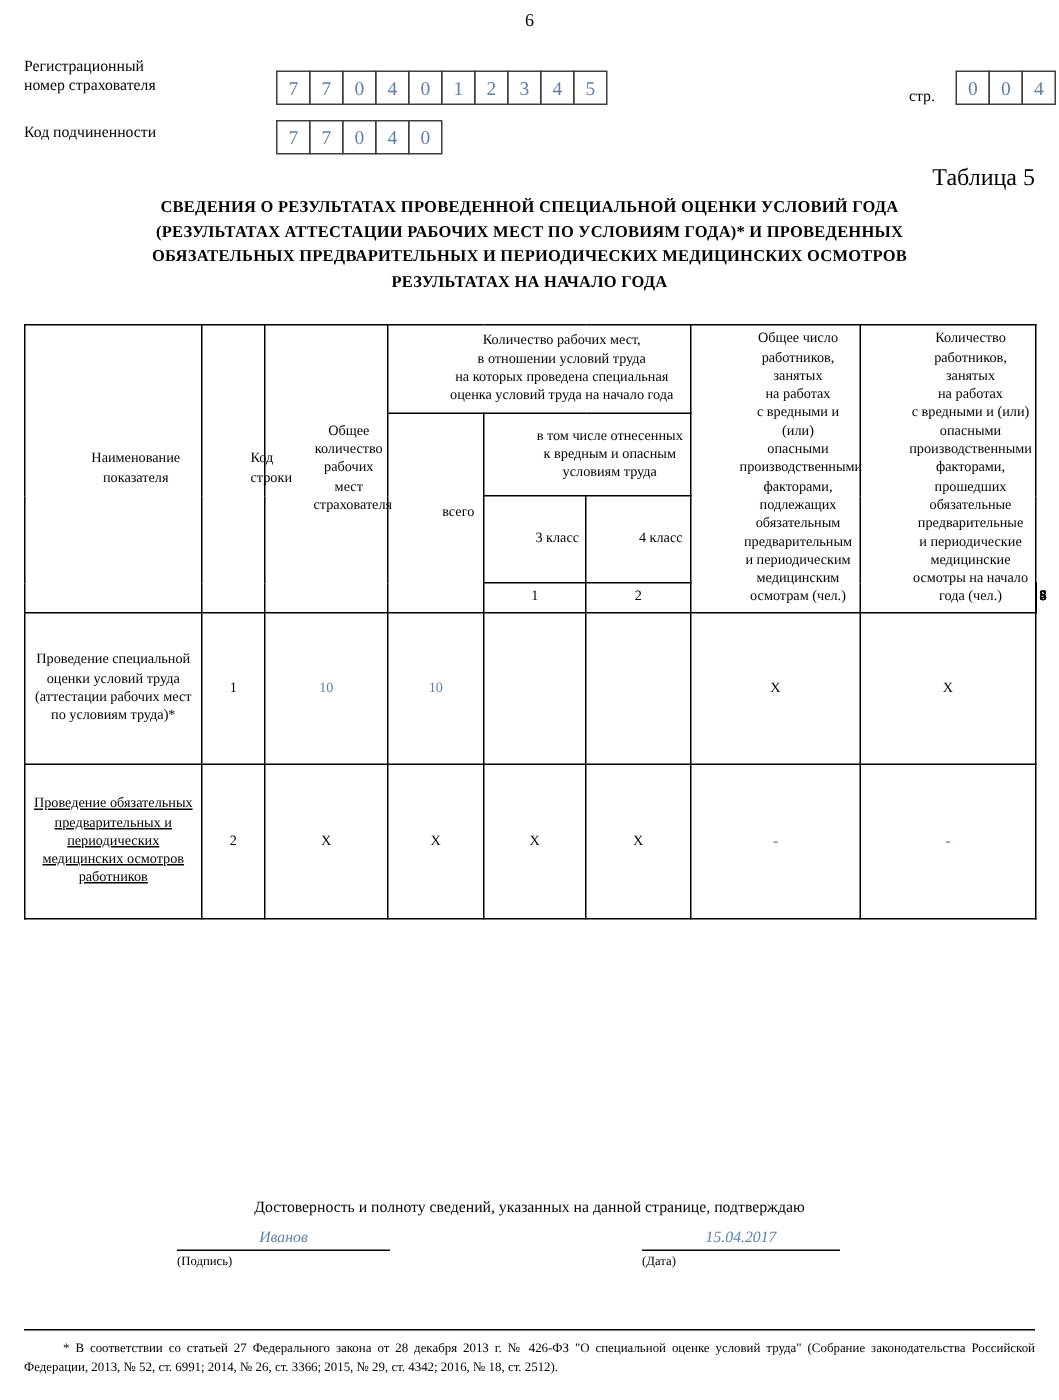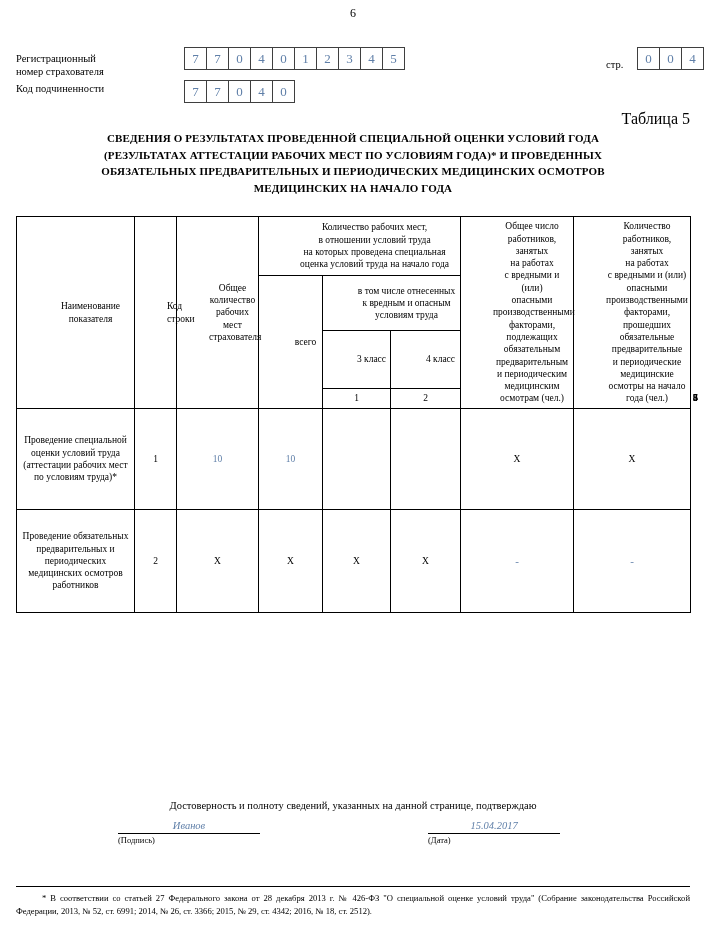--- a/index.html
+++ b/index.html
@@ -28,21 +28,21 @@
 
   
   .idblock { position: absolute; top: 38px; left: 0; width: 706px; }
 
   .lbl {
     position: absolute;
     font-size: 10.5px;
     line-height: 13px;
     white-space: pre-line;
   }
-  .lbl-reg { left: 16px; top: 14px; }
+  .lbl-reg { left: 16px; top: 0; }
   .lbl-kod { left: 16px; top: 44px; }
 
   .boxrow { position: absolute; display: flex; }
   .boxrow .cell {
     width: 23px; height: 23px;
     border: 1px solid #3f3f3f;
     margin-left: -1px;
     box-sizing: border-box;
     display: flex; align-items: center; justify-content: center;
     font-size: 13px;
@@ -199,21 +199,21 @@
         <div class="cell">4</div>
       </div>
   </div>
 
   <div class="tbl-no">Таблица 5</div>
 
   <div class="title" id="title-block">
       <div>СВЕДЕНИЯ О РЕЗУЛЬТАТАХ ПРОВЕДЕННОЙ СПЕЦИАЛЬНОЙ ОЦЕНКИ УСЛОВИЙ ГОДА</div>
       <div>(РЕЗУЛЬТАТАХ АТТЕСТАЦИИ РАБОЧИХ МЕСТ ПО УСЛОВИЯМ ГОДА)* И ПРОВЕДЕННЫХ</div>
       <div>ОБЯЗАТЕЛЬНЫХ ПРЕДВАРИТЕЛЬНЫХ И ПЕРИОДИЧЕСКИХ МЕДИЦИНСКИХ ОСМОТРОВ</div>
-      <div>МЕДИЦИНСКИХ НА НАЧАЛО ГОДА</div>
+      <div>РЕЗУЛЬТАТАХ НА НАЧАЛО ГОДА</div>
     </div>
 
   <table class="main">
     <colgroup>
       <col style="width:118px">
       <col style="width:42px">
       <col style="width:82px">
       <col style="width:64px">
       <col style="width:68px">
       <col style="width:70px">
@@ -288,21 +288,21 @@
           <td class="namecell" style="height: 98px;">Проведение специальной оценки условий труда (аттестации рабочих мест по условиям труда)*</td>
           <td class="codecell">1</td>
           <td class="val blue">10</td>
           <td class="val blue">10</td>
           <td class="val"></td>
           <td class="val"></td>
           <td class="val">X</td>
           <td class="val">X</td>
         </tr>
         <tr>
-          <td class="namecell" style="height: 100px;">Проведение обязательных предварительных и периодических медицинских осмотров работников</td>
+          <td class="namecell" style="height: 100px; text-decoration: underline;">Проведение обязательных предварительных и периодических медицинских осмотров работников</td>
           <td class="codecell">2</td>
           <td class="val">X</td>
           <td class="val">X</td>
           <td class="val">X</td>
           <td class="val">X</td>
           <td class="val dash">-</td>
           <td class="val dash">-</td>
         </tr>
       </tbody>
   </table>

